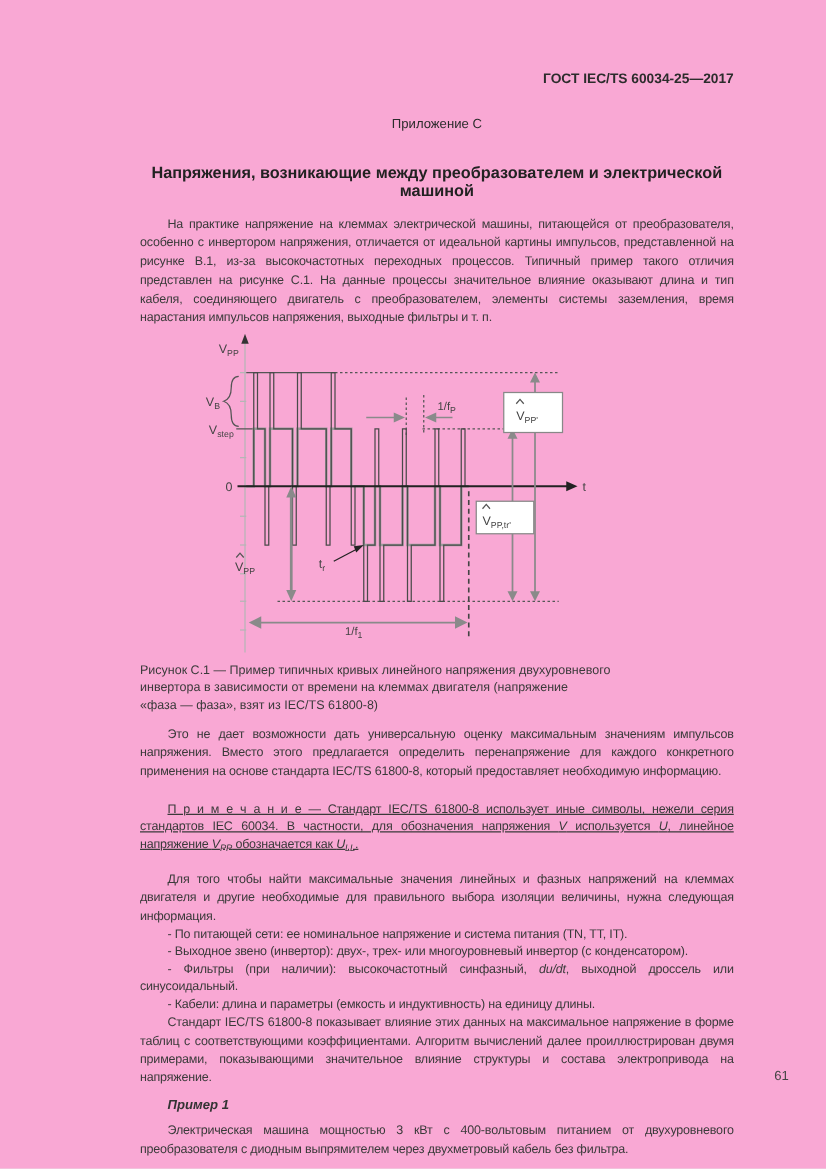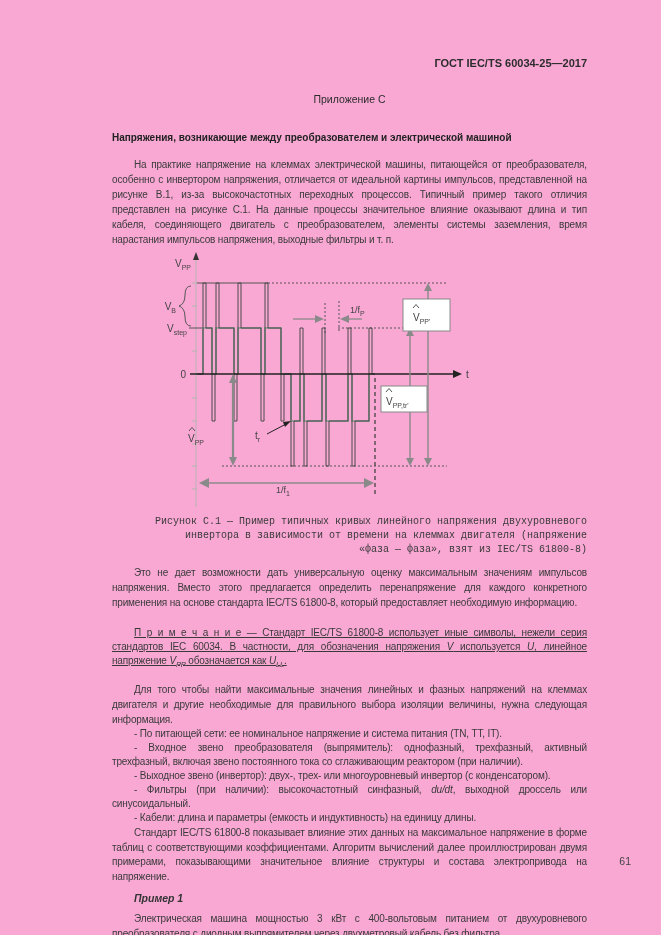--- a/index.html
+++ b/index.html
@@ -4,26 +4,26 @@
 <style>
   html,body{margin:0;padding:0;background:#e8e8e8;}
   .page{
     position:relative;width:661px;height:935px;background:#f9a8d4;
     font-family:"Liberation Sans",sans-serif;color:#333;overflow:hidden;
     box-sizing:border-box;padding-top:56px;
   }
   .content{margin-left:112px;width:475px;}
   .doc-header{font-weight:bold;font-size:11px;text-align:right;line-height:14px;color:#2c2c2c;}
   .annex{margin-top:22px;text-align:center;font-size:10.5px;line-height:14px;color:#2c2c2c;}
-  .doc-title{margin-top:24px;text-align:left;font-weight:bold;font-size:10px;line-height:15px;color:#222;}
+  .doc-title{margin-top:24px;text-align:center;font-weight:bold;font-size:13px;line-height:15px;color:#222;}
   .para{margin:0;font-size:10px;letter-spacing:-0.15px;line-height:15px;text-align:justify;text-indent:22px;color:#3a3a3a;}
   .p1{margin-top:12px;}
   .fig-wrap{margin-top:4px;}
   .fig-svg{display:block;margin-left:28px;}
-  .caption{margin-top:2px;text-align:right;font-size:10px;line-height:14px;color:#3a3a3a;font-family:Liberation Mono, monospace;}
+  .caption{margin-top:2px;text-align:left;font-size:10px;line-height:14px;color:#3a3a3a;}
   .p2{margin-top:8px;}
   .note{margin-top:16px;font-size:10px;letter-spacing:-0.15px;line-height:14px;text-align:justify;text-indent:22px;color:#3a3a3a;text-decoration:underline;}
   .p3{margin-top:3px;}
   .list-item{margin:0;font-size:10px;letter-spacing:-0.15px;line-height:14px;text-align:justify;text-indent:22px;color:#3a3a3a;}
   .p4{margin-top:1px;line-height:14.5px;}
   .example-heading{margin-top:8px;text-indent:22px;font-style:italic;font-weight:bold;font-size:10.5px;color:#333;}
   .p5{margin-top:7px;}
   .page-number{position:absolute;top:855px;right:30px;font-size:10.5px;color:#444;}
   .sym{font-style:italic;}
   sub{font-size:7.5px;}
@@ -141,21 +141,20 @@
       <div>«фаза — фаза», взят из IEC/TS 61800-8)</div>
     </div>
 
     <p class="para p2">Это не дает возможности дать универсальную оценку максимальным значениям импульсов напряжения. Вместо этого предлагается определить перенапряжение для каждого конкретного применения на основе стандарта IEC/TS 61800-8, который предоставляет необходимую информацию.</p>
 
     <p class="note"><span>П р и м е ч а н и е — Стандарт IEC/TS 61800-8 использует иные символы, нежели серия стандартов IEC 60034. В частности, для обозначения напряжения </span><span class="sym">V</span><span> используется </span><span class="sym">U</span><span>, линейное напряжение </span><span class="sym"><span>V</span><sub>PP</sub></span><span> обозначается как </span><span class="sym"><span>U</span><sub>LL</sub></span><span>.</span></p>
 
     <p class="para p3">Для того чтобы найти максимальные значения линейных и фазных напряжений на клеммах двигателя и другие необходимые для правильного выбора изоляции величины, нужна следующая информация.</p>
 
     <div class="list-item">- По питающей сети: ее номинальное напряжение и система питания (TN, TT, IT).</div>
-    <div class="list-item">- Входное звено преобразователя (выпрямитель): однофазный, трехфазный, активный трехфазный, включая звено постоянного тока со сглаживающим реактором (при наличии).</div>
     <div class="list-item">- Выходное звено (инвертор): двух-, трех- или многоуровневый инвертор (с конденсатором).</div>
     <div class="list-item"><span>- Фильтры (при наличии): высокочастотный синфазный, </span><span class="sym">du/dt</span><span>, выходной дроссель или синусоидальный.</span></div>
     <div class="list-item">- Кабели: длина и параметры (емкость и индуктивность) на единицу длины.</div>
 
     <p class="para p4">Стандарт IEC/TS 61800-8 показывает влияние этих данных на максимальное напряжение в форме таблиц с соответствующими коэффициентами. Алгоритм вычислений далее проиллюстрирован двумя примерами, показывающими значительное влияние структуры и состава электропривода на напряжение.</p>
 
     <div class="example-heading">Пример 1</div>
 
     <p class="para p5">Электрическая машина мощностью 3 кВт с 400-вольтовым питанием от двухуровневого преобразователя с диодным выпрямителем через двухметровый кабель без фильтра.</p>
 

